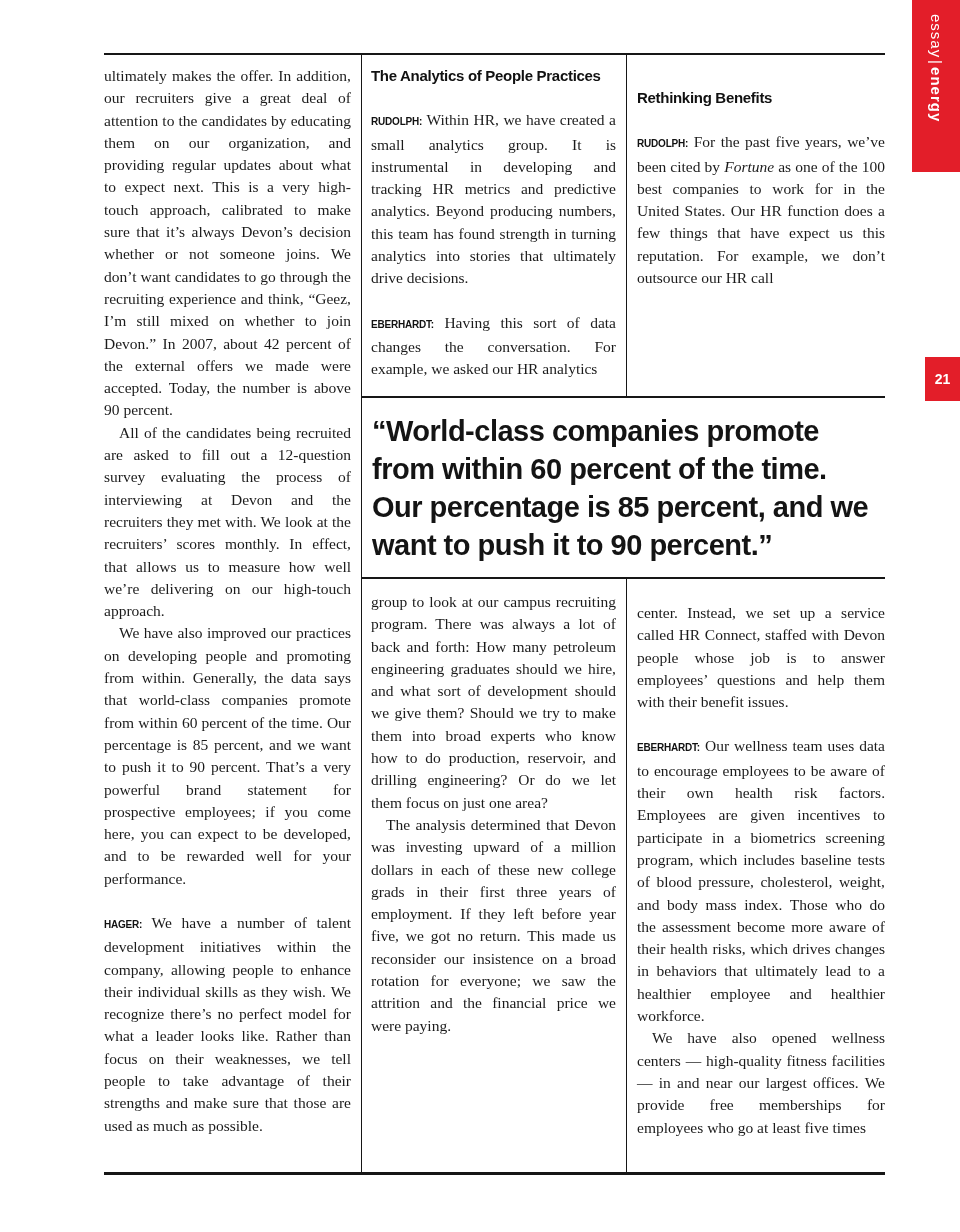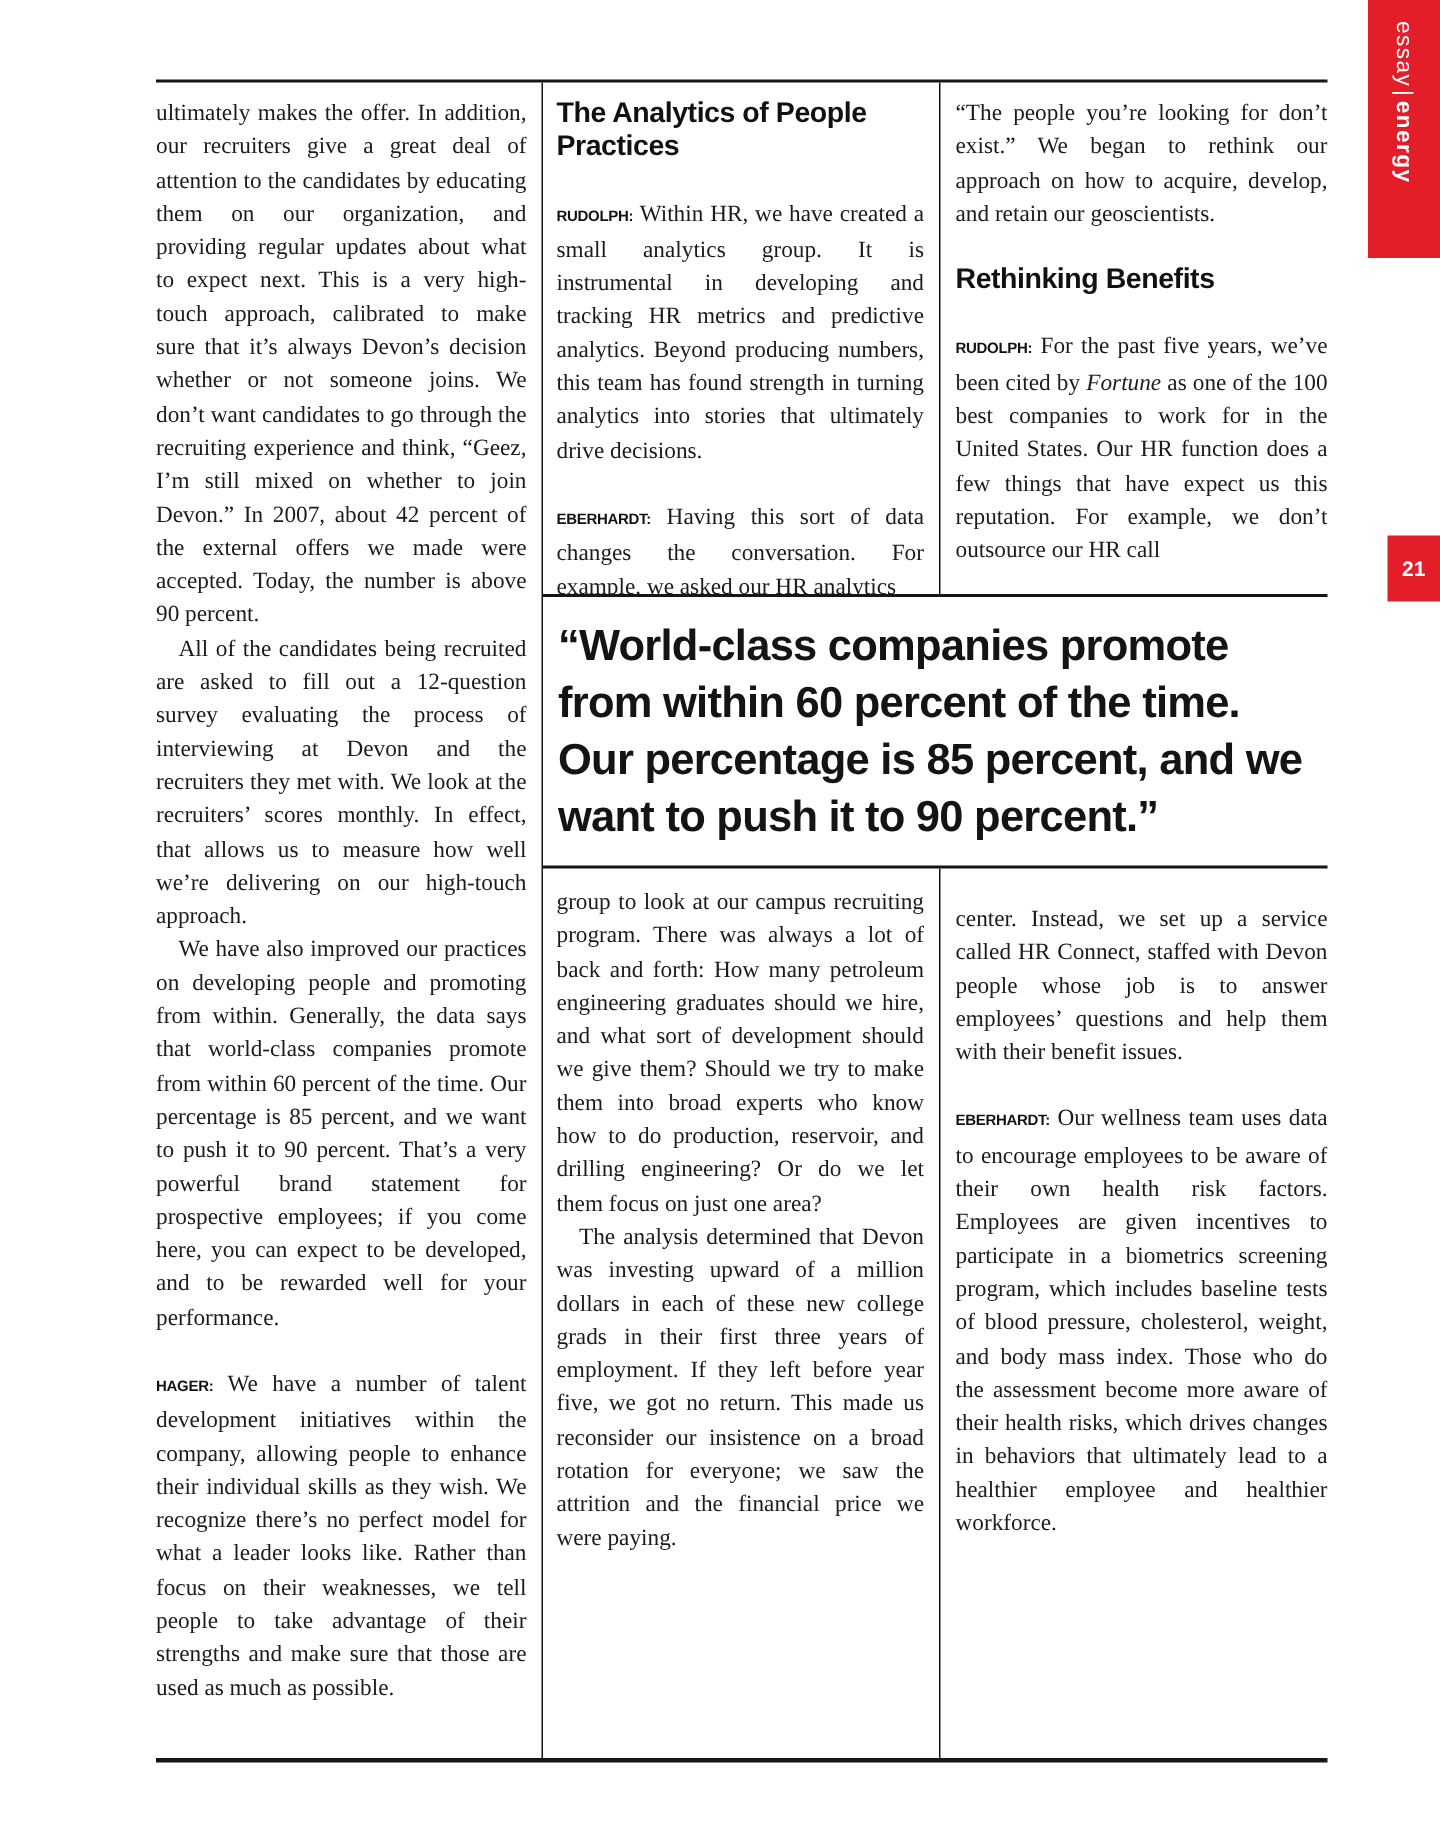--- a/index.html
+++ b/index.html
@@ -96,21 +96,21 @@
   .speaker{
     font-family:"Liberation Sans", sans-serif;
     font-weight:bold;
     font-size:10px;
     letter-spacing:-0.2px;
     color:#111;
   }
   .col-heading{
     font-family:"Liberation Sans", sans-serif;
     font-weight:bold;
-    font-size:19px;
+    font-size:15px;
     letter-spacing:-0.3px;
     color:#111;
     margin:22px 0 0 0;
     text-align:left;
   }
   .col-heading.first{margin-top:0;}
   .italic{font-style:italic;}
 </style>
 </head>
 <body>
@@ -138,38 +138,38 @@
 
       <div class="row-top">
 
         <section class="col c2t">
           <h3 class="col-heading first">The Analytics of People Practices</h3>
           <p class="body-para speaker-para"><b class="speaker">RUDOLPH:</b><span> Within HR, we have created a small analytics group. It is instrumental in developing and tracking HR metrics and predictive analytics. Beyond producing numbers, this team has found strength in turning analytics into stories that ultimately drive decisions.</span></p>
           <p class="body-para speaker-para"><b class="speaker">EBERHARDT:</b><span> Having this sort of data changes the conversation. For example, we asked our HR analytics</span></p>
         </section>
 
         <section class="col c3t">
-          <p class="body-para no-indent">“The people you’re looking for don’t exist.” We began to rethink our approach on how to acquire, develop, and retain our geoscientists.</p>
           <h3 class="col-heading">Rethinking Benefits</h3>
           <p class="body-para speaker-para"><b class="speaker">RUDOLPH:</b><span> For the past five years, we’ve been cited by </span><span class="italic">Fortune</span><span> as one of the 100 best companies to work for in the United States. Our HR function does a few things that have expect us this reputation. For example, we don’t outsource our HR call</span></p>
         </section>
       </div>
 
       <div class="quote-block">
         <span>“World-class companies promote from within 60 percent of the time. Our percentage is 85 percent, and we want to push it to 90 percent.”</span>
       </div>
 
       <div class="row-bottom">
 
         <section class="col c2b">
           <p class="body-para no-indent">group to look at our campus recruiting program. There was always a lot of back and forth: How many petroleum engineering graduates should we hire, and what sort of development should we give them? Should we try to make them into broad experts who know how to do production, reservoir, and drilling engineering? Or do we let them focus on just one area?</p>
           <p class="body-para">The analysis determined that Devon was investing upward of a million dollars in each of these new college grads in their first three years of employment. If they left before year five, we got no return. This made us reconsider our insistence on a broad rotation for everyone; we saw the attrition and the financial price we were paying.</p>
         </section>
 
         <section class="col c3b">
           <p class="body-para no-indent">center. Instead, we set up a service called HR Connect, staffed with Devon people whose job is to answer employees’ questions and help them with their benefit issues.</p>
           <p class="body-para speaker-para"><b class="speaker">EBERHARDT:</b><span> Our wellness team uses data to encourage employees to be aware of their own health risk factors. Employees are given incentives to participate in a biometrics screening program, which includes baseline tests of blood pressure, cholesterol, weight, and body mass index. Those who do the assessment become more aware of their health risks, which drives changes in behaviors that ultimately lead to a healthier employee and healthier workforce.</span></p>
+          <p class="body-para">We have also opened wellness centers — high-quality fitness facilities — in and near our largest offices. We provide free memberships for employees who go at least five times</p>
         </section>
       </div>
 
     </div>
   </div>
 </div>
 
 </body></html>

